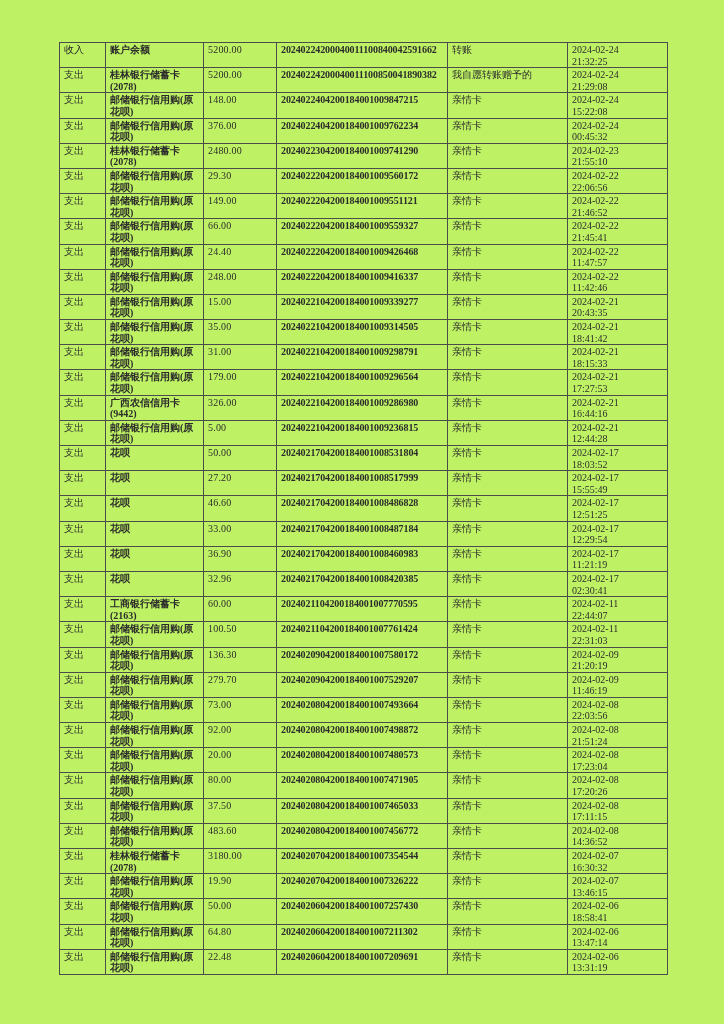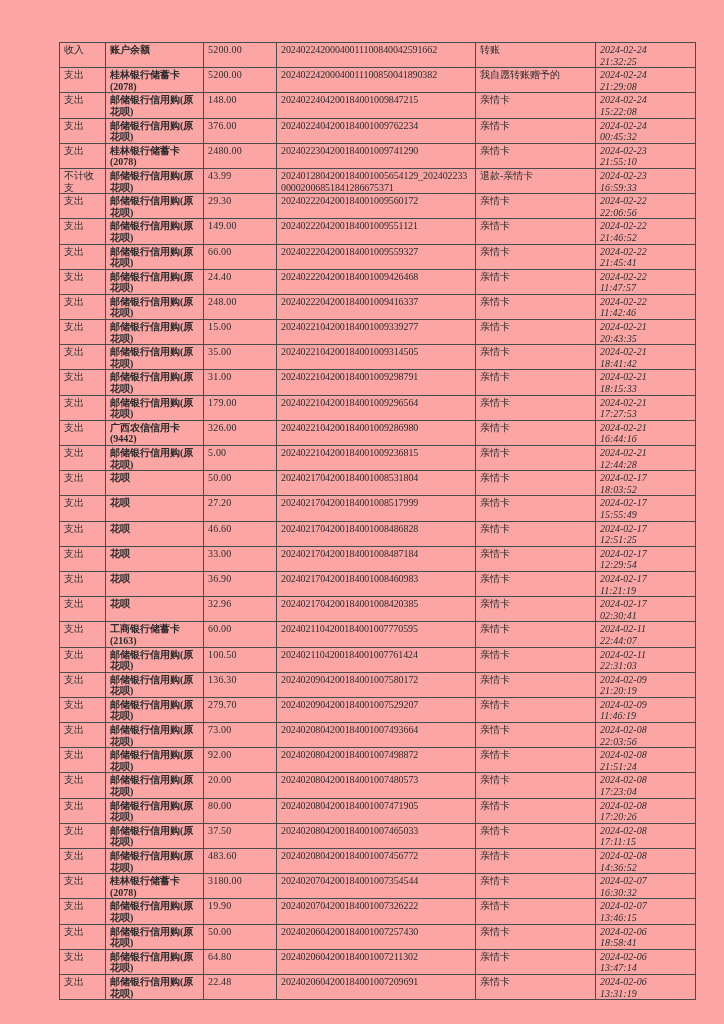--- a/index.html
+++ b/index.html
@@ -6,21 +6,21 @@
   html, body {
     width: 724px;
     height: 1024px;
     background: #ffffff;
     font-family: "Liberation Serif", "DejaVu Serif", serif;
   }
   .page {
     position: relative;
     width: 724px;
     height: 1024px;
-    background: #fca5a5;
+    background: #bef264;
     overflow: hidden;
   }
   table.txn-table {
     position: absolute;
     left: 59px;
     top: 42px;
     width: 608px;
     border-collapse: collapse;
     table-layout: fixed;
     border: 1.5px solid #3a3a3a;
@@ -33,23 +33,23 @@
     color: #2b2b2b;
     padding: 1px 3px 0 4px;
     overflow: hidden;
     word-break: normal;
     overflow-wrap: break-word;
   }
   .txn-table tr { height: 24.5px; }
   .c-type   { width: 46px; }
   .c-account{ width: 98px; font-weight: bold; }
   .c-amount { width: 73px; letter-spacing: 0.2px; }
-  .c-id     { width: 199px; word-break: break-all !important; letter-spacing: -0.1px; }
+  .c-id     { width: 171px; word-break: break-all !important; letter-spacing: -0.1px; font-weight: bold; }
   .c-desc   { width: 120px; margin-left: 20px; }
-  .c-date   { width: 100px; font-style: italic; }
+  .c-date   { width: 100px; }
   .c-date span { display: block; }
 </style>
 </head>
 <body>
 
 <div class="page">
   <table class="txn-table">
     <colgroup>
       <col class="c-type">
         <col class="c-account">
@@ -112,31 +112,20 @@
     <td class="c-account">桂林银行储蓄卡 (2078)</td>
     <td class="c-amount">2480.00</td>
     <td class="c-id">2024022304200184001009741290</td>
     <td class="c-desc">亲情卡</td>
     <td class="c-date">
       <span>2024-02-23</span>
       <span>21:55:10</span>
     </td>
   </tr>
 
-  <tr>
-    <td class="c-type">不计收支</td>
-    <td class="c-account">邮储银行信用购(原花呗)</td>
-    <td class="c-amount">43.99</td>
-    <td class="c-id">2024012804200184001005654129_20240223300002006851841286675371</td>
-    <td class="c-desc">退款-亲情卡</td>
-    <td class="c-date">
-      <span>2024-02-23</span>
-      <span>16:59:33</span>
-    </td>
-  </tr>
 
   <tr>
     <td class="c-type">支出</td>
     <td class="c-account">邮储银行信用购(原花呗)</td>
     <td class="c-amount">29.30</td>
     <td class="c-id">2024022204200184001009560172</td>
     <td class="c-desc">亲情卡</td>
     <td class="c-date">
       <span>2024-02-22</span>
       <span>22:06:56</span>

